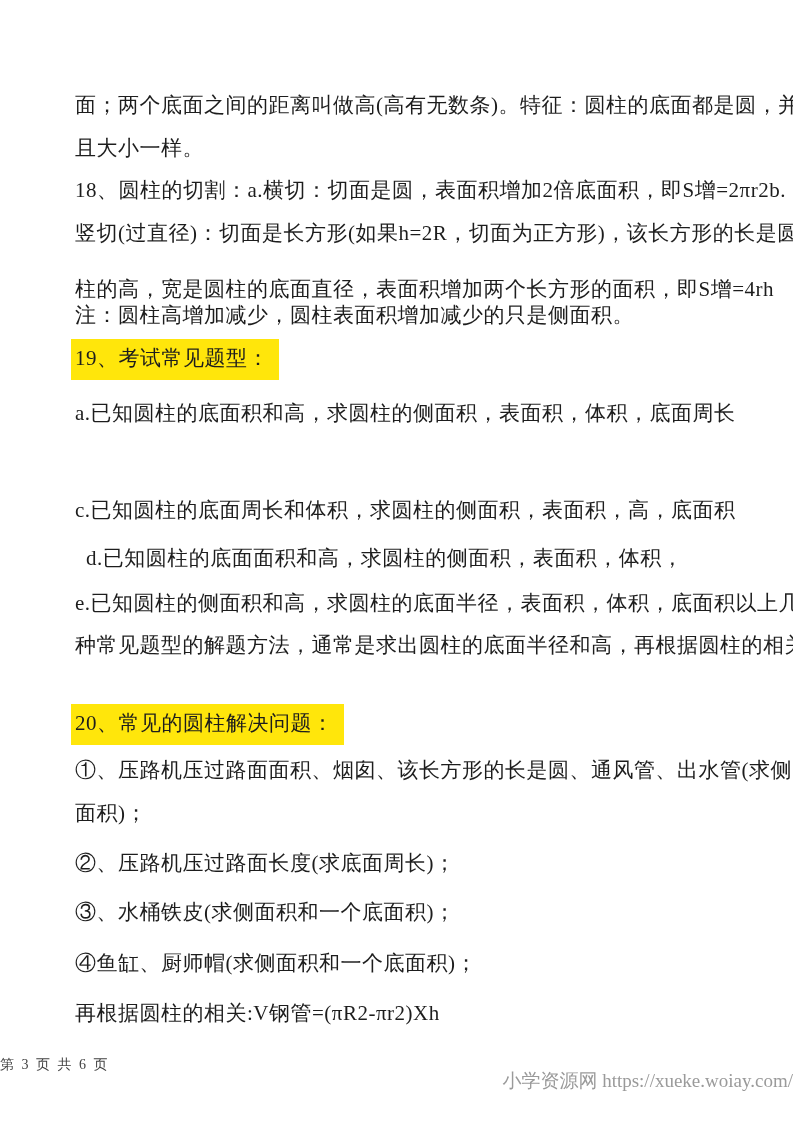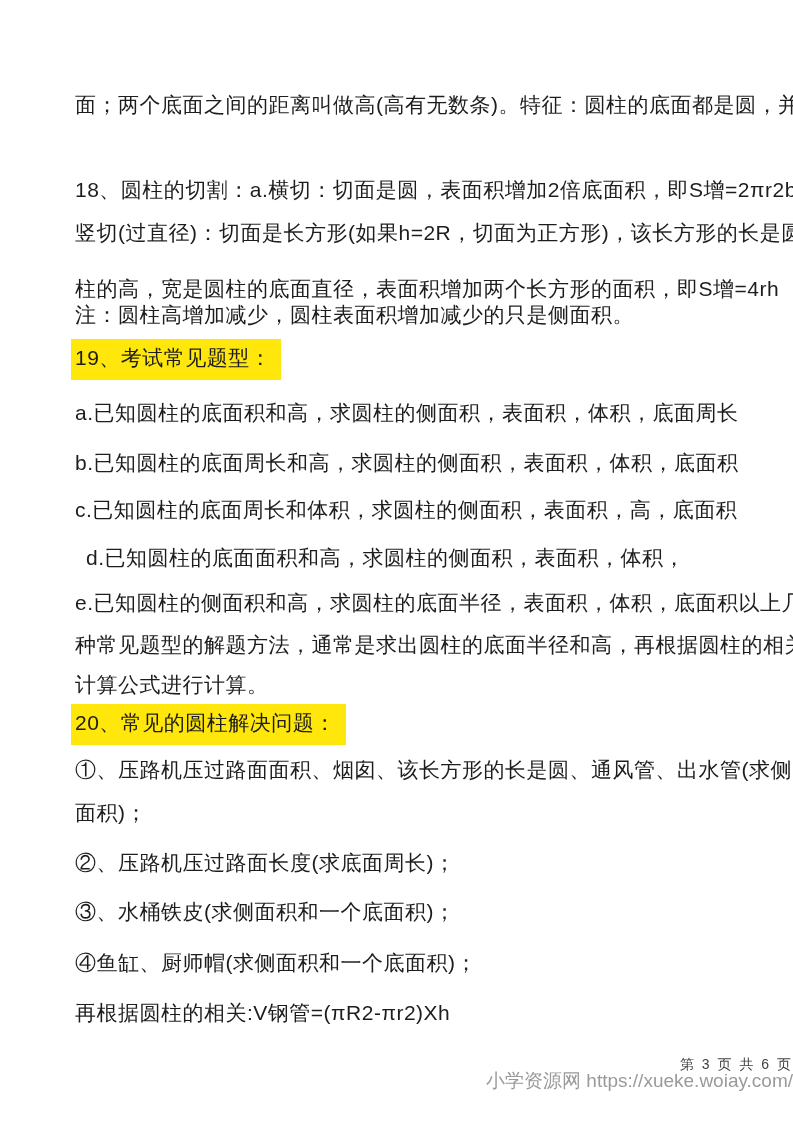--- a/index.html
+++ b/index.html
@@ -2,21 +2,21 @@
 <html><head>
 <meta charset="utf-8">
 <style>
   html,body{margin:0;padding:0;background:#ffffff;}
   .page{
     position:relative;
     width:793px;
     height:1122px;
     background:#ffffff;
     overflow:hidden;
-    font-family:Liberation Sans, sans-serif;
+    font-family:Liberation Serif, serif;
   }
   .line{
     position:absolute;
     left:75px;
     font-size:21px;
     line-height:30px;
     color:#1d1d1d;
     letter-spacing:0.5px;
     white-space:nowrap;
     font-weight:500;
@@ -28,55 +28,54 @@
     text-align:center;
   }
   .line.indent{
     left:86px;
   }
   .footer-page{
     position:absolute;
     top:1056px;
     left:0;
     width:100%;
-    text-align:right;
+    text-align:left;
     font-size:14px;
     letter-spacing:2px;
     color:#3f3f3f;
   }
   .footer-watermark{
     position:absolute;
     top:1068px;
     left:0;
     width:100%;
     text-align:right;
     font-size:19px;
     color:#9a9a9a;
   }
 </style>
 </head>
 <body>
 
 <div class="page">
 
   <div class="line" style="top:90px">面；两个底面之间的距离叫做高(高有无数条)。特征：圆柱的底面都是圆，并</div>
+  <div class="line" style="top:133px">且大小一样。</div>
   <div class="line" style="top:175px">18、圆柱的切割：a.横切：切面是圆，表面积增加2倍底面积，即S增=2πr2b.</div>
   <div class="line" style="top:218px">竖切(过直径)：切面是长方形(如果h=2R，切面为正方形)，该长方形的长是圆</div>
   <div class="line" style="top:274px">柱的高，宽是圆柱的底面直径，表面积增加两个长方形的面积，即S增=4rh</div>
   <div class="line" style="top:300px">注：圆柱高增加减少，圆柱表面积增加减少的只是侧面积。</div>
 
   <div class="line hl" style="top:339px">19、考试常见题型：</div>
 
   <div class="line" style="top:398px">a.已知圆柱的底面积和高，求圆柱的侧面积，表面积，体积，底面周长</div>
-  <div class="line" style="top:448px">b.已知圆柱的底面周长和高，求圆柱的侧面积，表面积，体积，底面积</div>
   <div class="line indent" style="top:543px">d.已知圆柱的底面面积和高，求圆柱的侧面积，表面积，体积，</div>
   <div class="line" style="top:495px">c.已知圆柱的底面周长和体积，求圆柱的侧面积，表面积，高，底面积</div>
   <div class="line" style="top:588px">e.已知圆柱的侧面积和高，求圆柱的底面半径，表面积，体积，底面积以上几</div>
   <div class="line" style="top:630px">种常见题型的解题方法，通常是求出圆柱的底面半径和高，再根据圆柱的相关</div>
-  <div class="line" style="top:670px">计算公式进行计算。</div>
 
   <div class="line hl" style="top:704px">20、常见的圆柱解决问题：</div>
 
   <div class="line" style="top:755px">①、压路机压过路面面积、烟囱、该长方形的长是圆、通风管、出水管(求侧</div>
   <div class="line" style="top:798px">面积)；</div>
   <div class="line" style="top:848px">②、压路机压过路面长度(求底面周长)；</div>
   <div class="line" style="top:897px">③、水桶铁皮(求侧面积和一个底面积)；</div>
   <div class="line" style="top:948px">④鱼缸、厨师帽(求侧面积和一个底面积)；</div>
   <div class="line" style="top:998px">再根据圆柱的相关:V钢管=(πR2-πr2)Xh</div>
 

